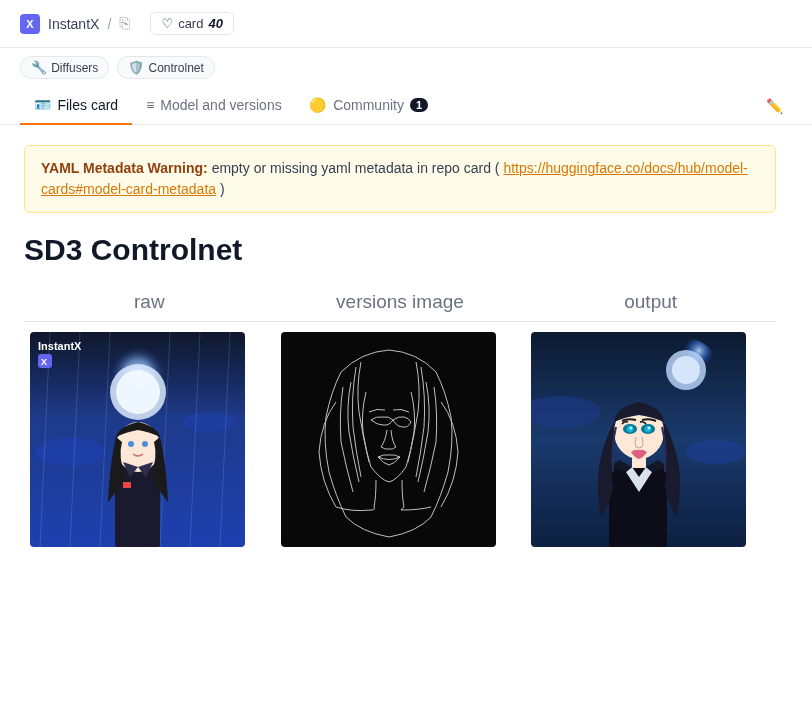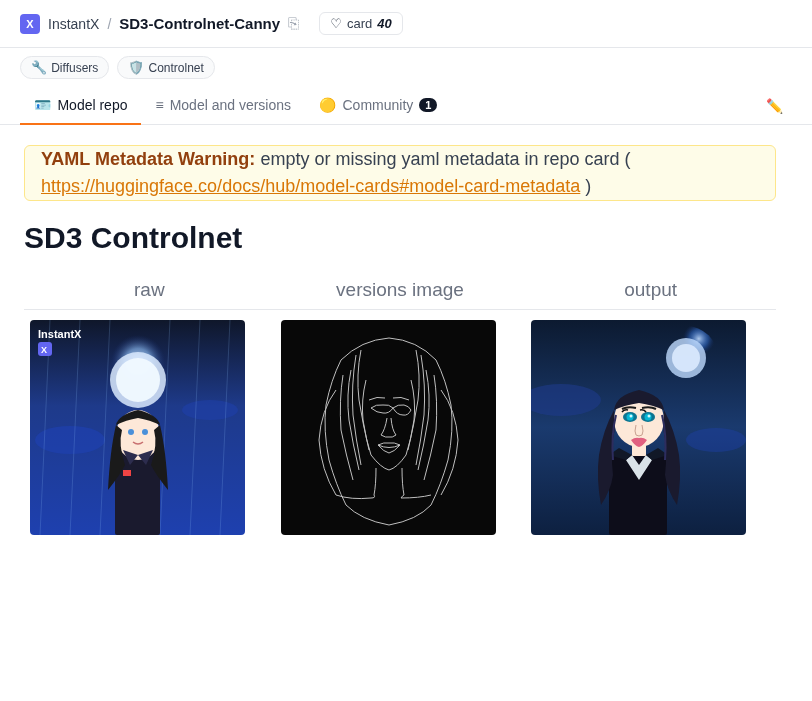--- a/index.html
+++ b/index.html
@@ -135,23 +135,23 @@
     .content {
       padding: 20px 24px;
       max-width: 800px;
     }
 
     
     .warning-banner {
       background: #fefce8;
       border: 1px solid #fde68a;
       border-radius: 6px;
-      padding: 0 16px;
+      padding: 12px 16px;
       margin-bottom: 20px;
-      font-size: 18px;
+      font-size: 14px;
       color: #374151;
       line-height: 1.5;
     }
     .warning-banner strong {
       color: #92400e;
     }
     .warning-banner a {
       color: #d97706;
       text-decoration: underline;
     }
@@ -194,21 +194,20 @@
   </style>
 </head>
 <body>
 
 <div class="header">
   <span class="org-icon">
     <span>X</span>
   </span>
   <span class="breadcrumb-org">InstantX</span>
   <span class="breadcrumb-sep">/</span>
-  <span class="breadcrumb-repo">SD3-Controlnet-Canny</span>
   <span class="copy-icon" title="Copy">⎘</span>
   <button class="like-btn">
     <span>♡</span>
     <span>card</span>
     <span class="like-count">40</span>
   </button>
 </div>
 
 <div class="tags-row">
   <span class="tag">
@@ -217,21 +216,21 @@
   </span>
   <span class="tag">
     <span class="tag-icon">🛡️</span>
     <span>Controlnet</span>
   </span>
 </div>
 
 <div class="tabs-row">
   <a class="tab active" href="#">
     <span>🪪</span>
-    <span>Model repo</span>
+    <span>Files card</span>
   </a>
   <a class="tab" href="#">
     <span>≡</span>
     <span>Model and versions</span>
   </a>
   <a class="tab" href="#">
     <span>🟡</span>
     <span>Community</span>
     <span class="tab-badge">1</span>
   </a>

